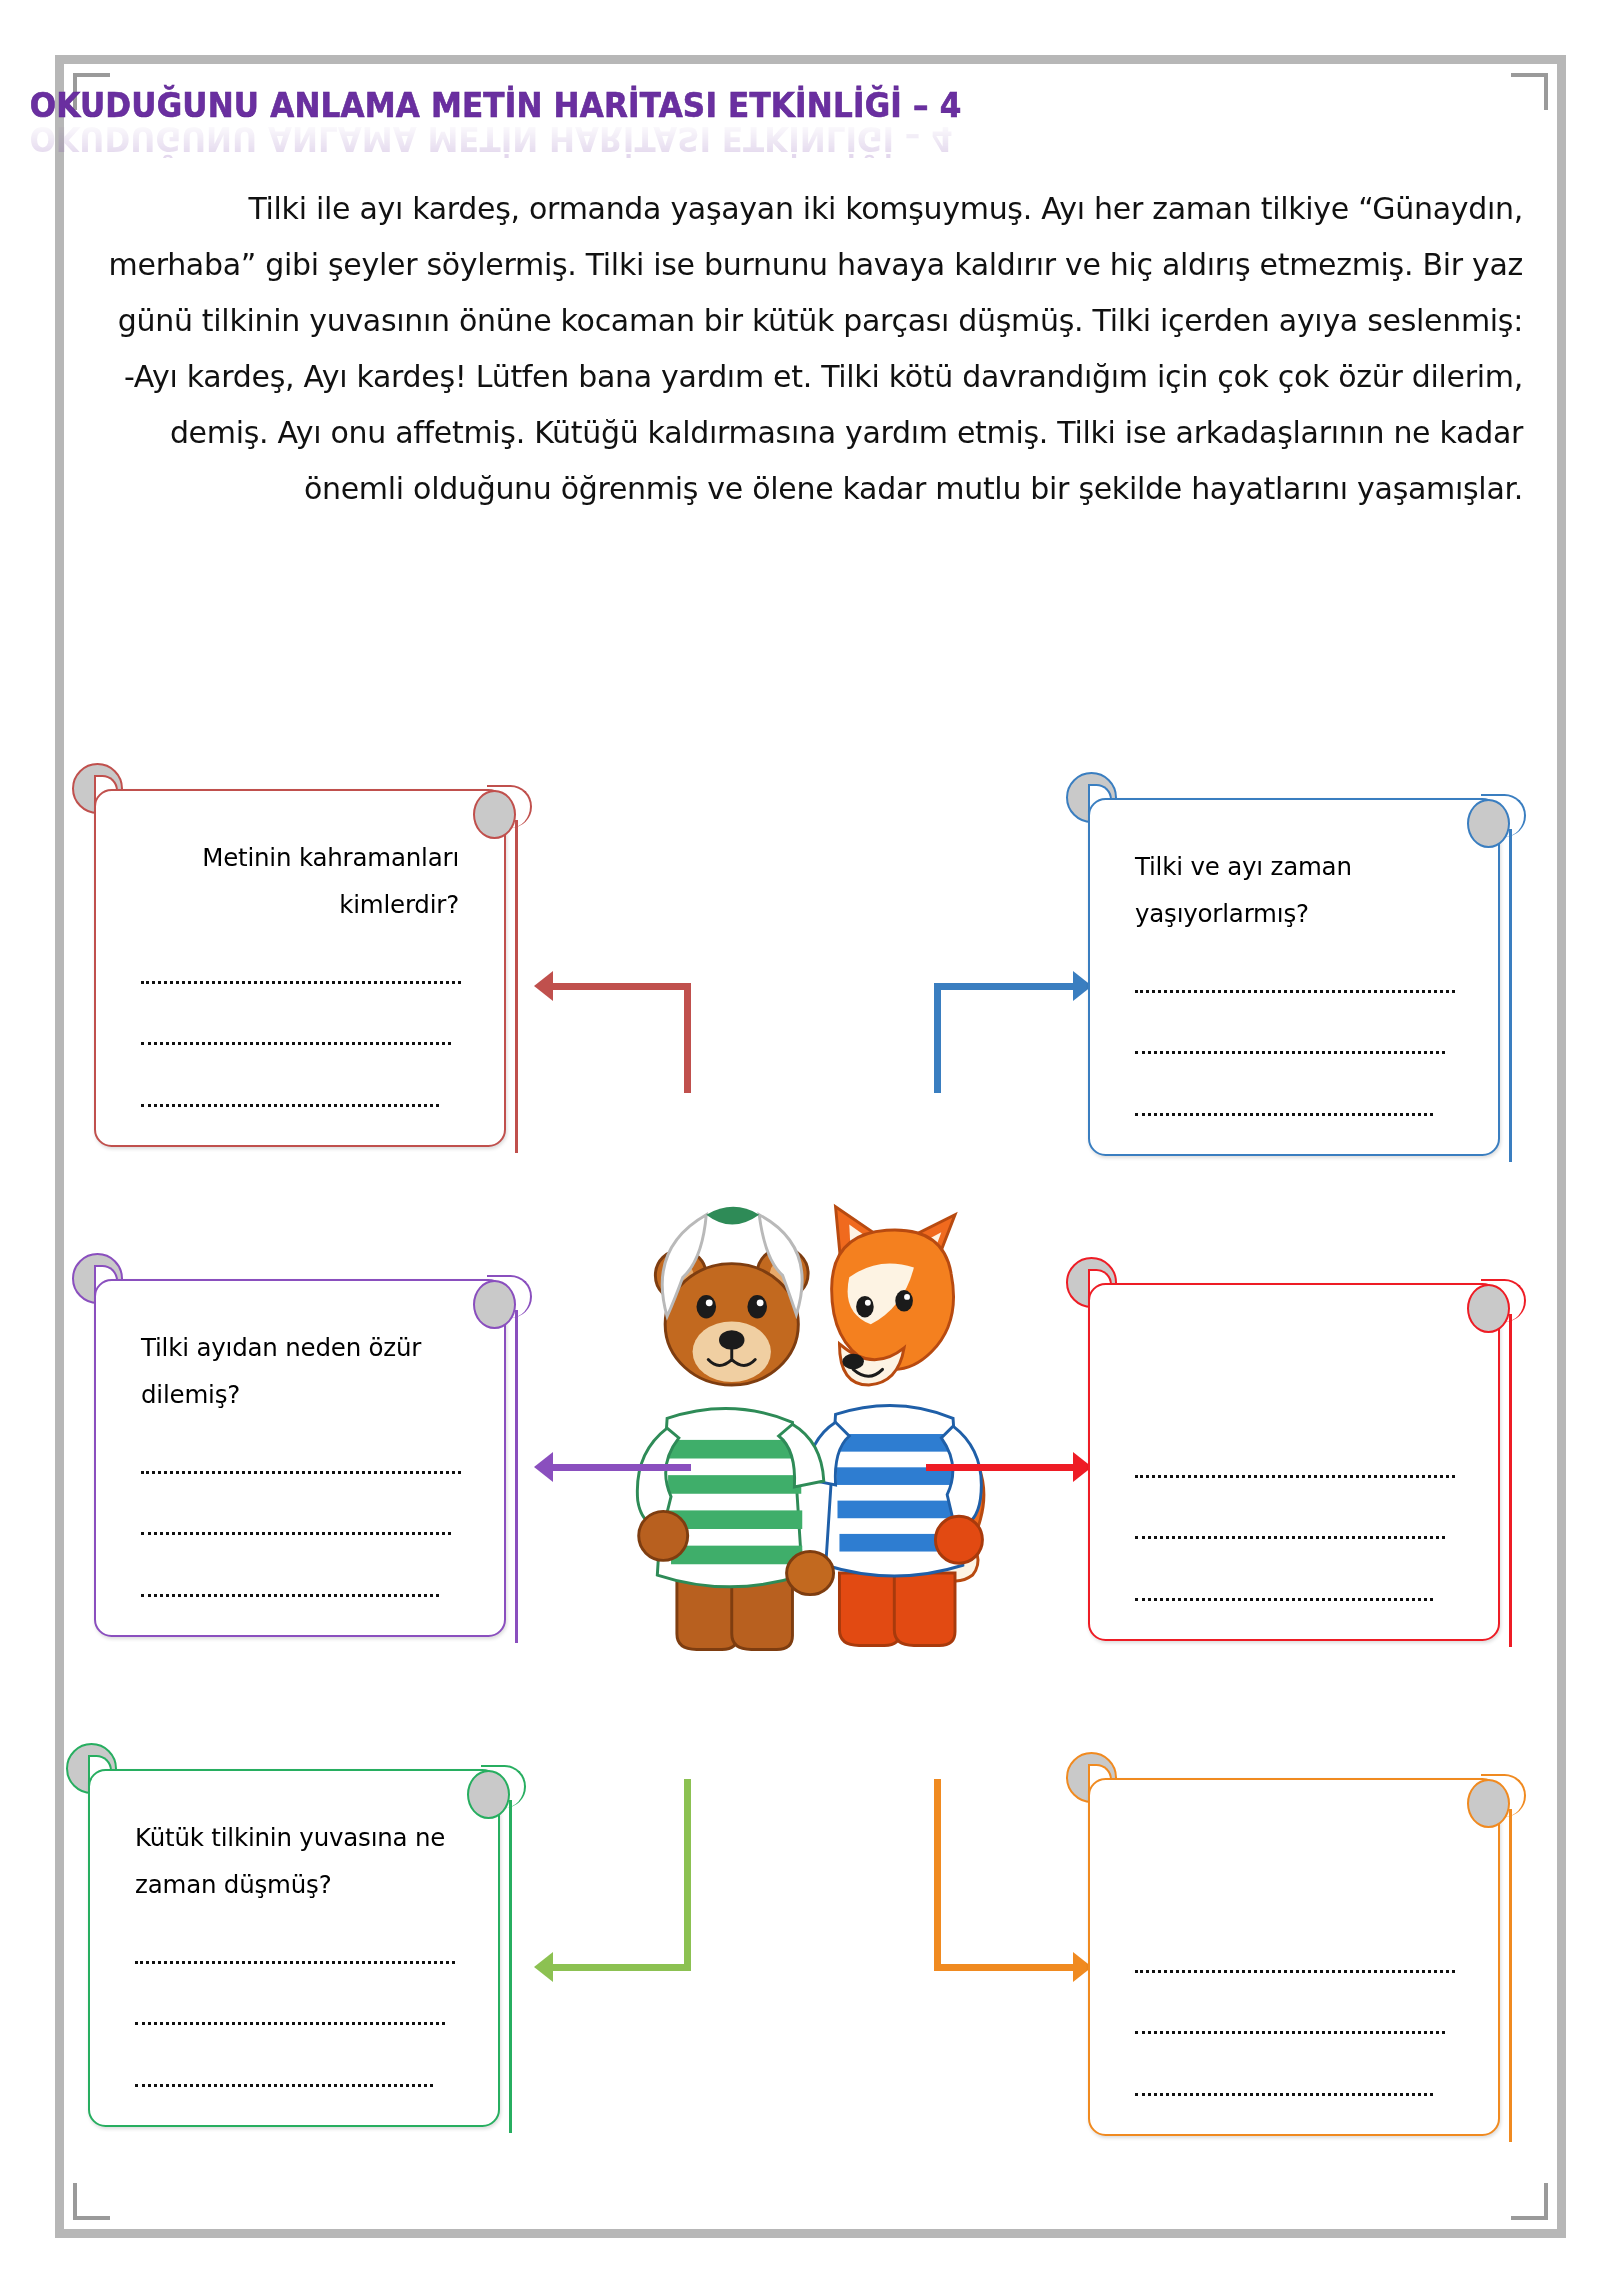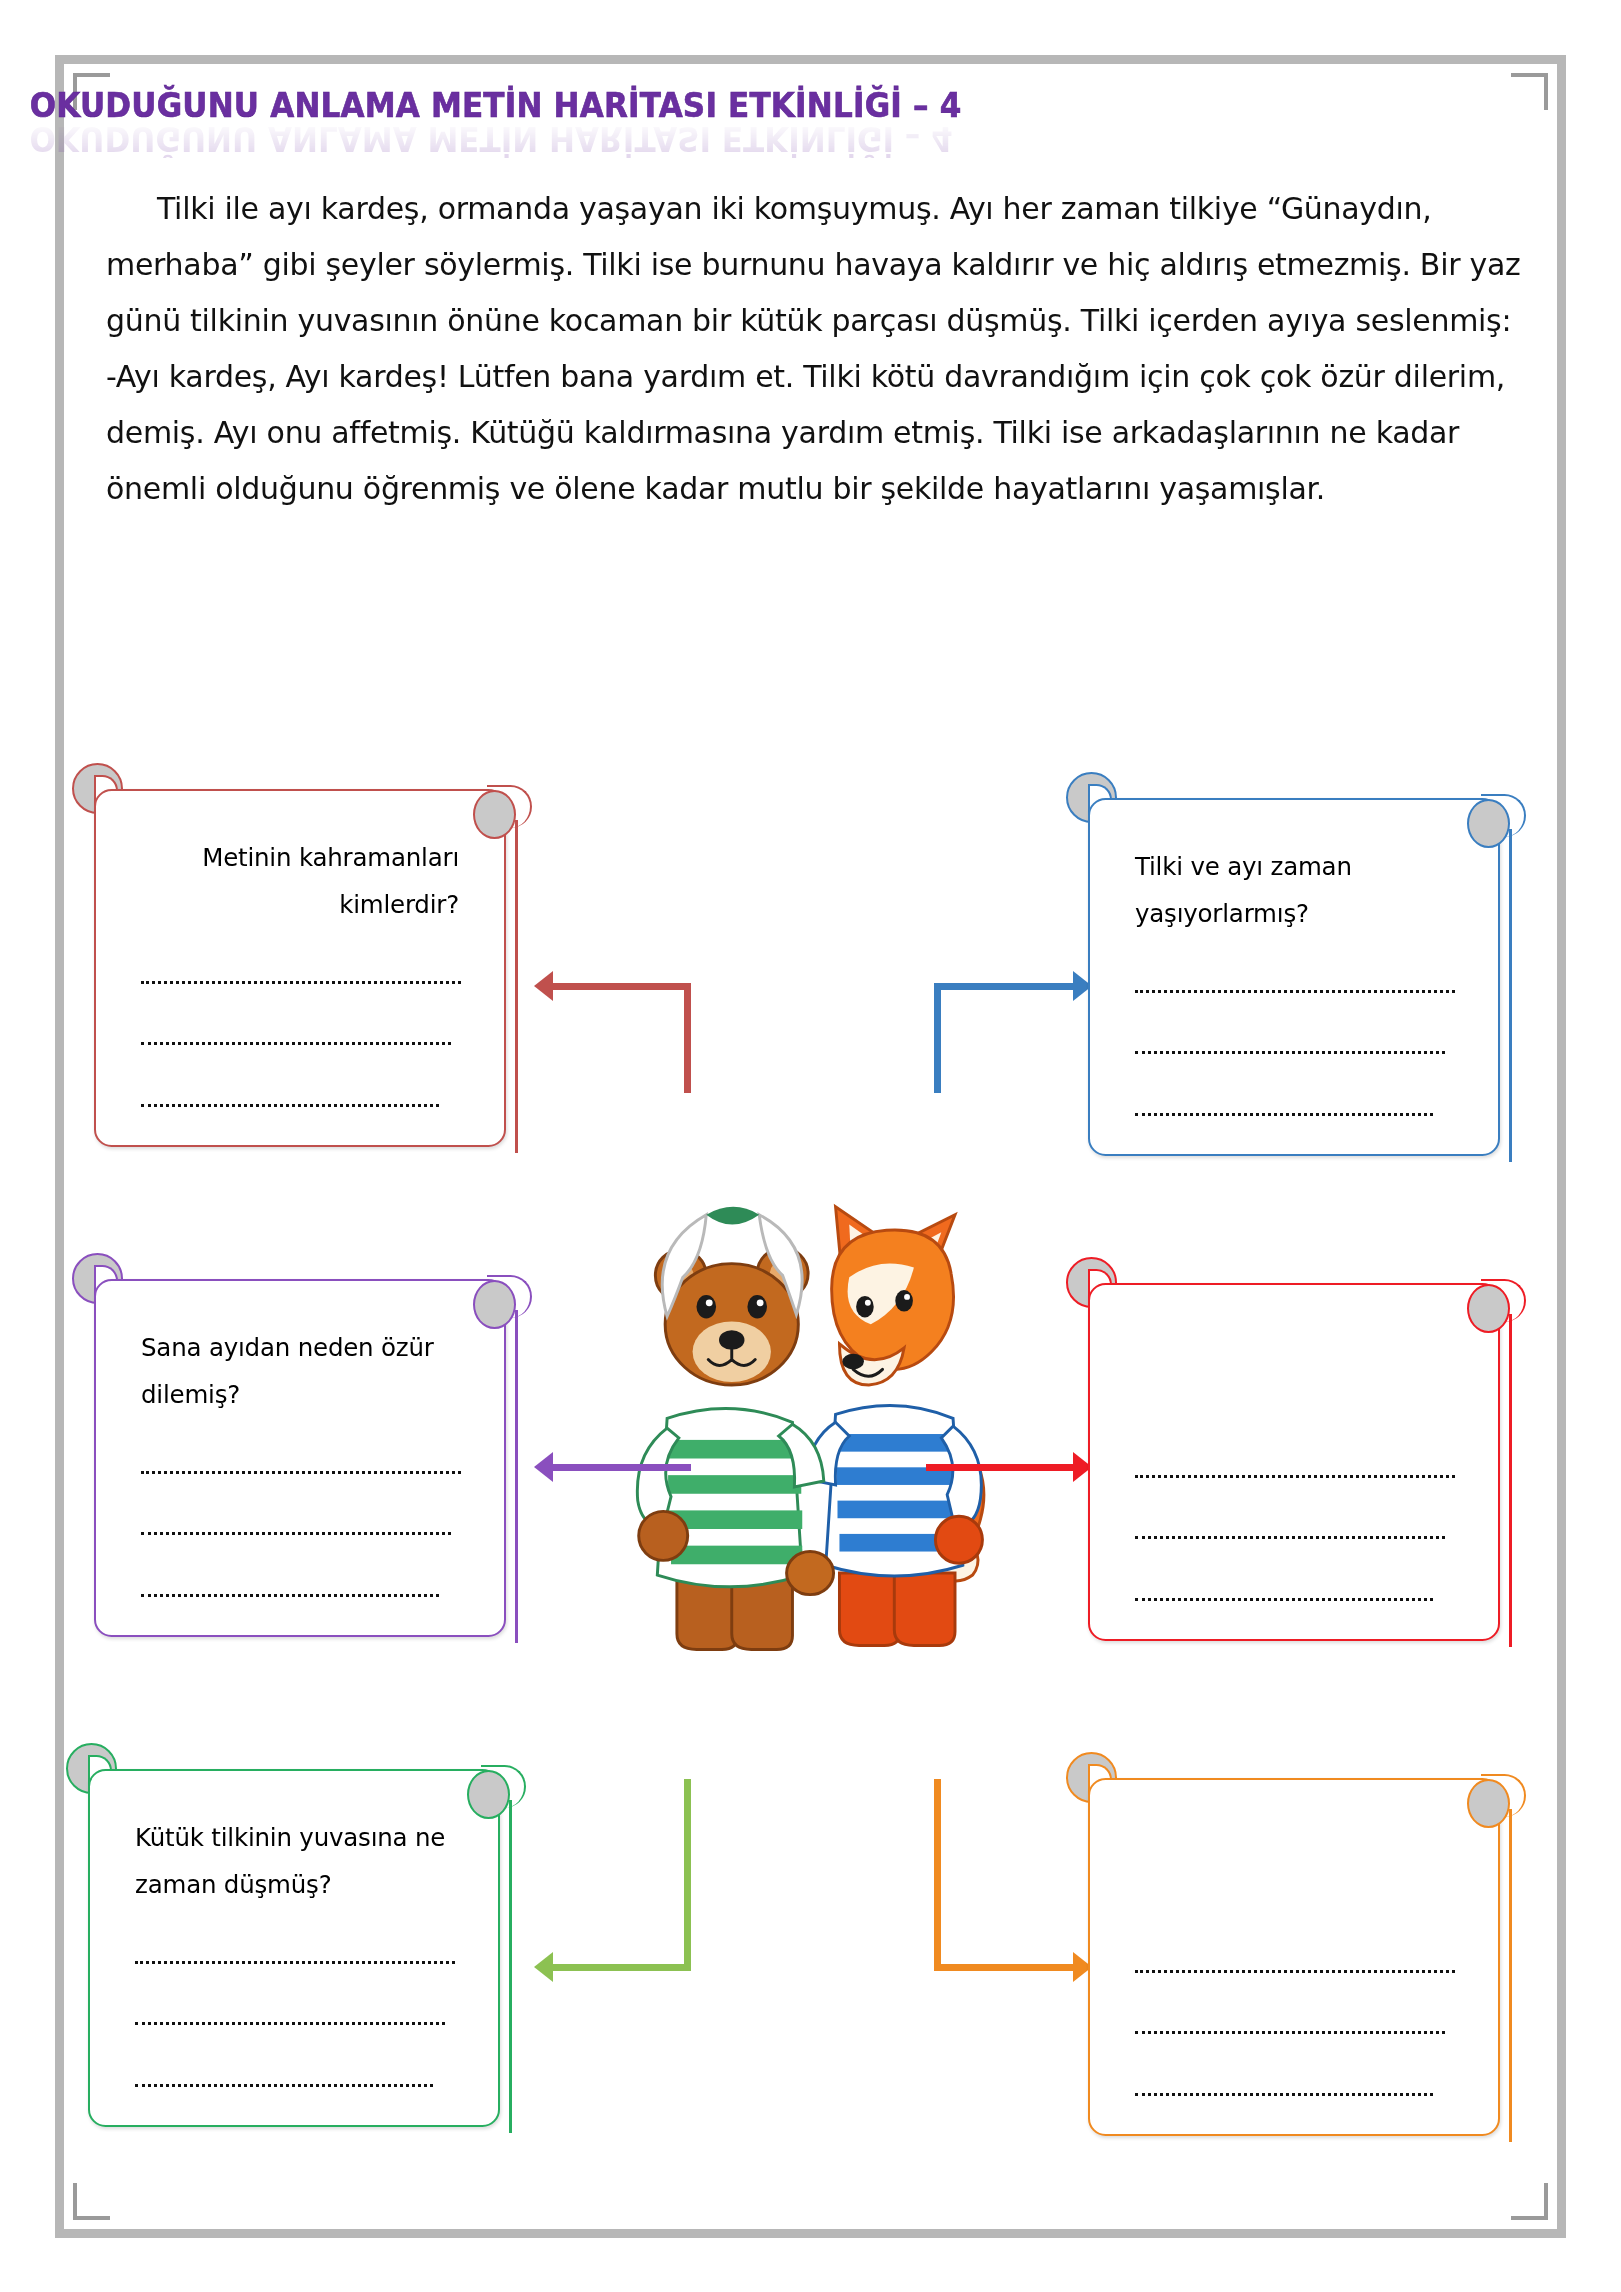--- a/index.html
+++ b/index.html
@@ -52,21 +52,21 @@
   #story{
     position:absolute;
     left:106px;right:98px;top:181px;
     font-family:"DejaVu Sans", sans-serif;
     font-size:30px;
     line-height:56px;
     color:#111111;
     letter-spacing:-0.3px;
     text-align:left;
   }
-  #story p{margin:0;}
+  #story p{margin:0;text-align:right;}
   #story .indent{text-indent:51px;}
 
   
   .scroll{position:absolute;}
   .scroll .body{
     position:absolute;left:0;top:23.5px;right:0;bottom:0;
     background:#ffffff;
     border:2.9px solid var(--c);
     border-radius:17.6px;
     box-sizing:border-box;
@@ -289,21 +289,21 @@
       <div class="tail" style="height:333px;"></div>
   </div>
 </div>
 
 <div class="scroll" id="sc-q3" style="--c:#8a4fbe;left:94px;top:1255px;width:412px;height:382px;">
   <div class="curl-l">
       <div class="disc"></div>
       <div class="hook"></div>
     </div>
   <div class="body">
-    <div class="q-text">Sana ayıdan neden özür dilemiş?</div>
+    <div class="q-text">Tilki ayıdan neden özür dilemiş?</div>
     <div class="lines short">
       <div class="dotline"></div>
       <div class="dotline"></div>
       <div class="dotline"></div>
     </div>
   </div>
   <div class="curl-r">
     <div class="disc"></div>
       <div class="sweep"></div>
       <div class="tail" style="height:333px;"></div>

